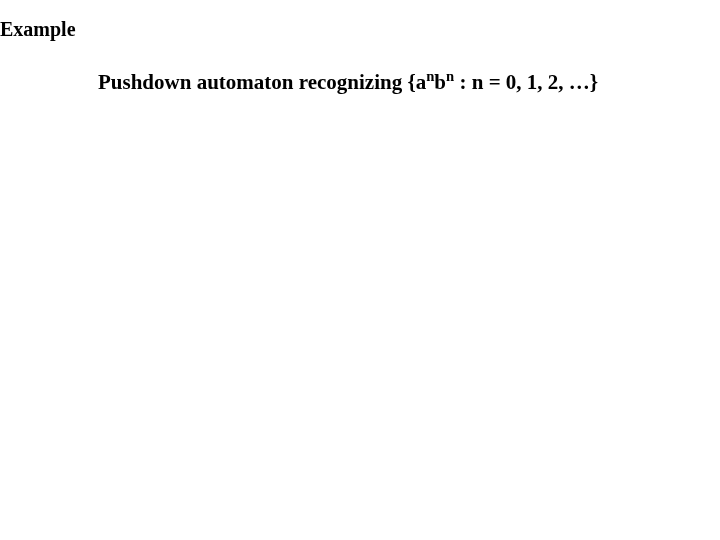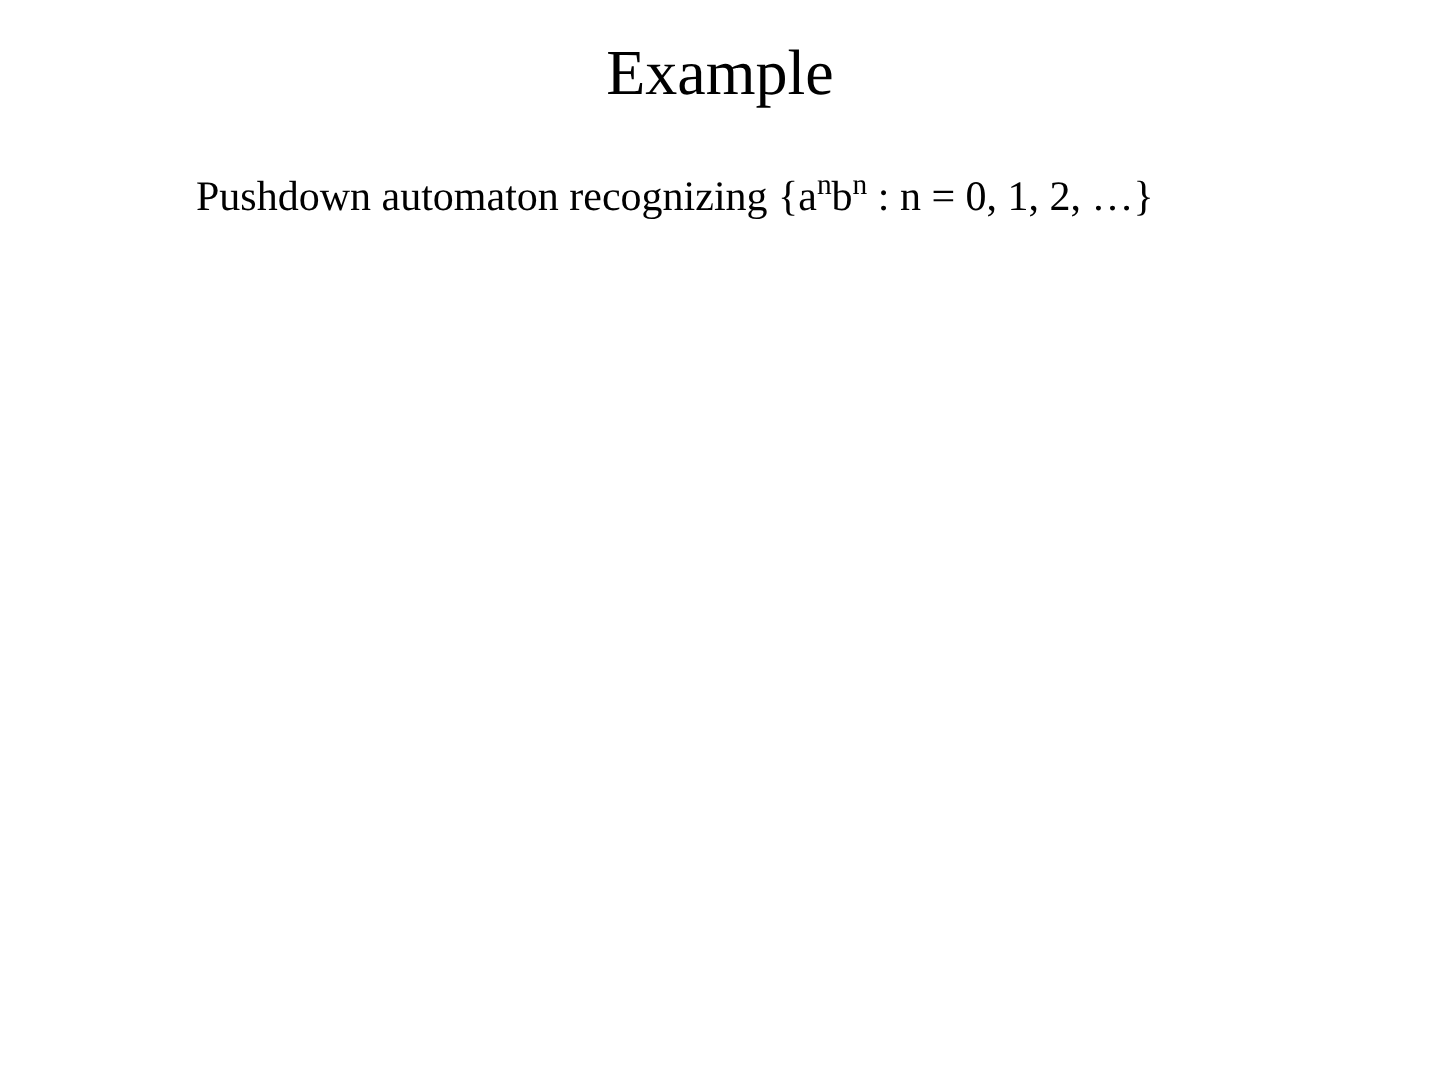--- a/index.html
+++ b/index.html
@@ -13,30 +13,29 @@
       background: #ffffff;
       font-family: "Times New Roman", Times, serif;
       color: #000000;
       position: relative;
     }
     .title {
       position: absolute;
       top: 18px;
       left: 0;
       right: 0;
-      text-align: center;
-      font-size: 32px;
-      font-weight: normal;
+      font-size: 20px;
+      font-weight: bold;
     }
     .subtitle {
       position: absolute;
-      top: 86px;
+      top: 70px;
       left: 98px;
       font-size: 21px;
-      font-weight: normal;
+      font-weight: bold;
       white-space: nowrap;
     }
     .sup {
       vertical-align: super;
       font-size: 0.7em;
       line-height: 0;
     }
   </style>
 </head>
 <body>

